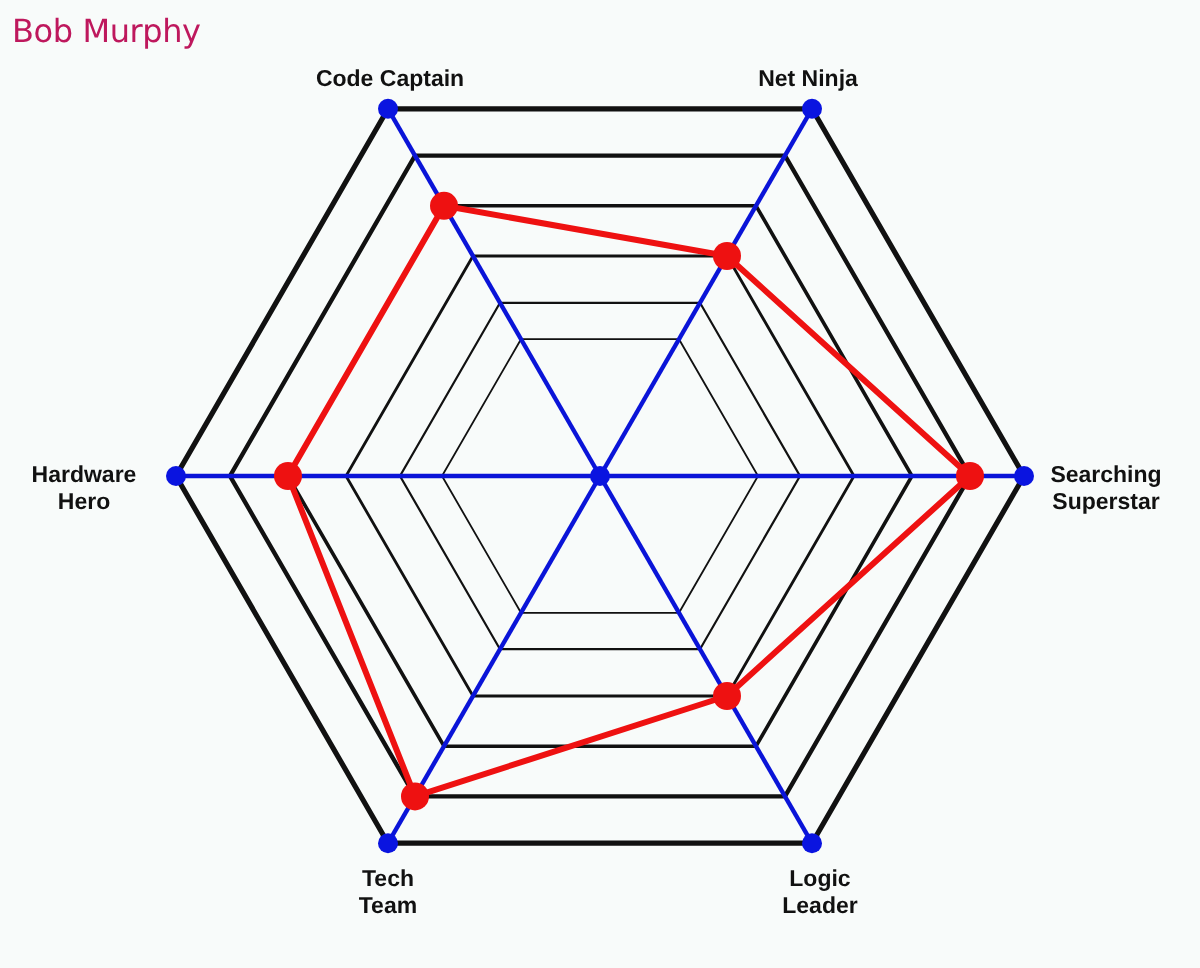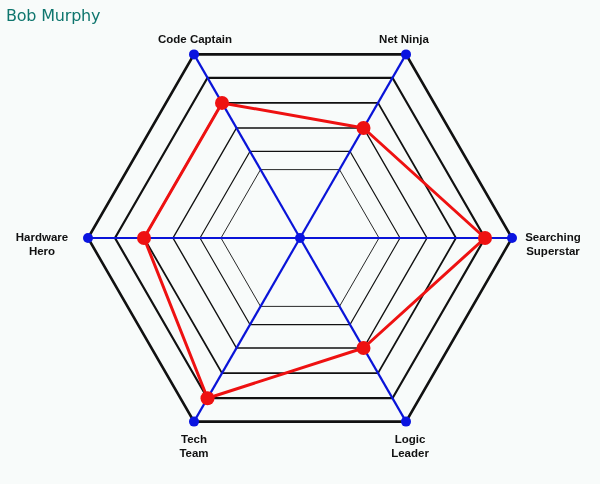--- a/index.html
+++ b/index.html
@@ -13,21 +13,21 @@
       position: relative;
       overflow: hidden;
       font-family: "Liberation Sans", sans-serif;
     }
     .title {
       position: absolute;
       left: 6px;
       top: 6px;
       font-family: "DejaVu Sans", sans-serif;
       font-size: 16px;
-      color: #0f766e;
+      color: #be185d;
       letter-spacing: -0.2px;
     }
     svg.radar {
       position: absolute;
       left: 0;
       top: 0;
     }
     .axis-label {
       font-family: "Liberation Sans", sans-serif;
       font-weight: bold;

